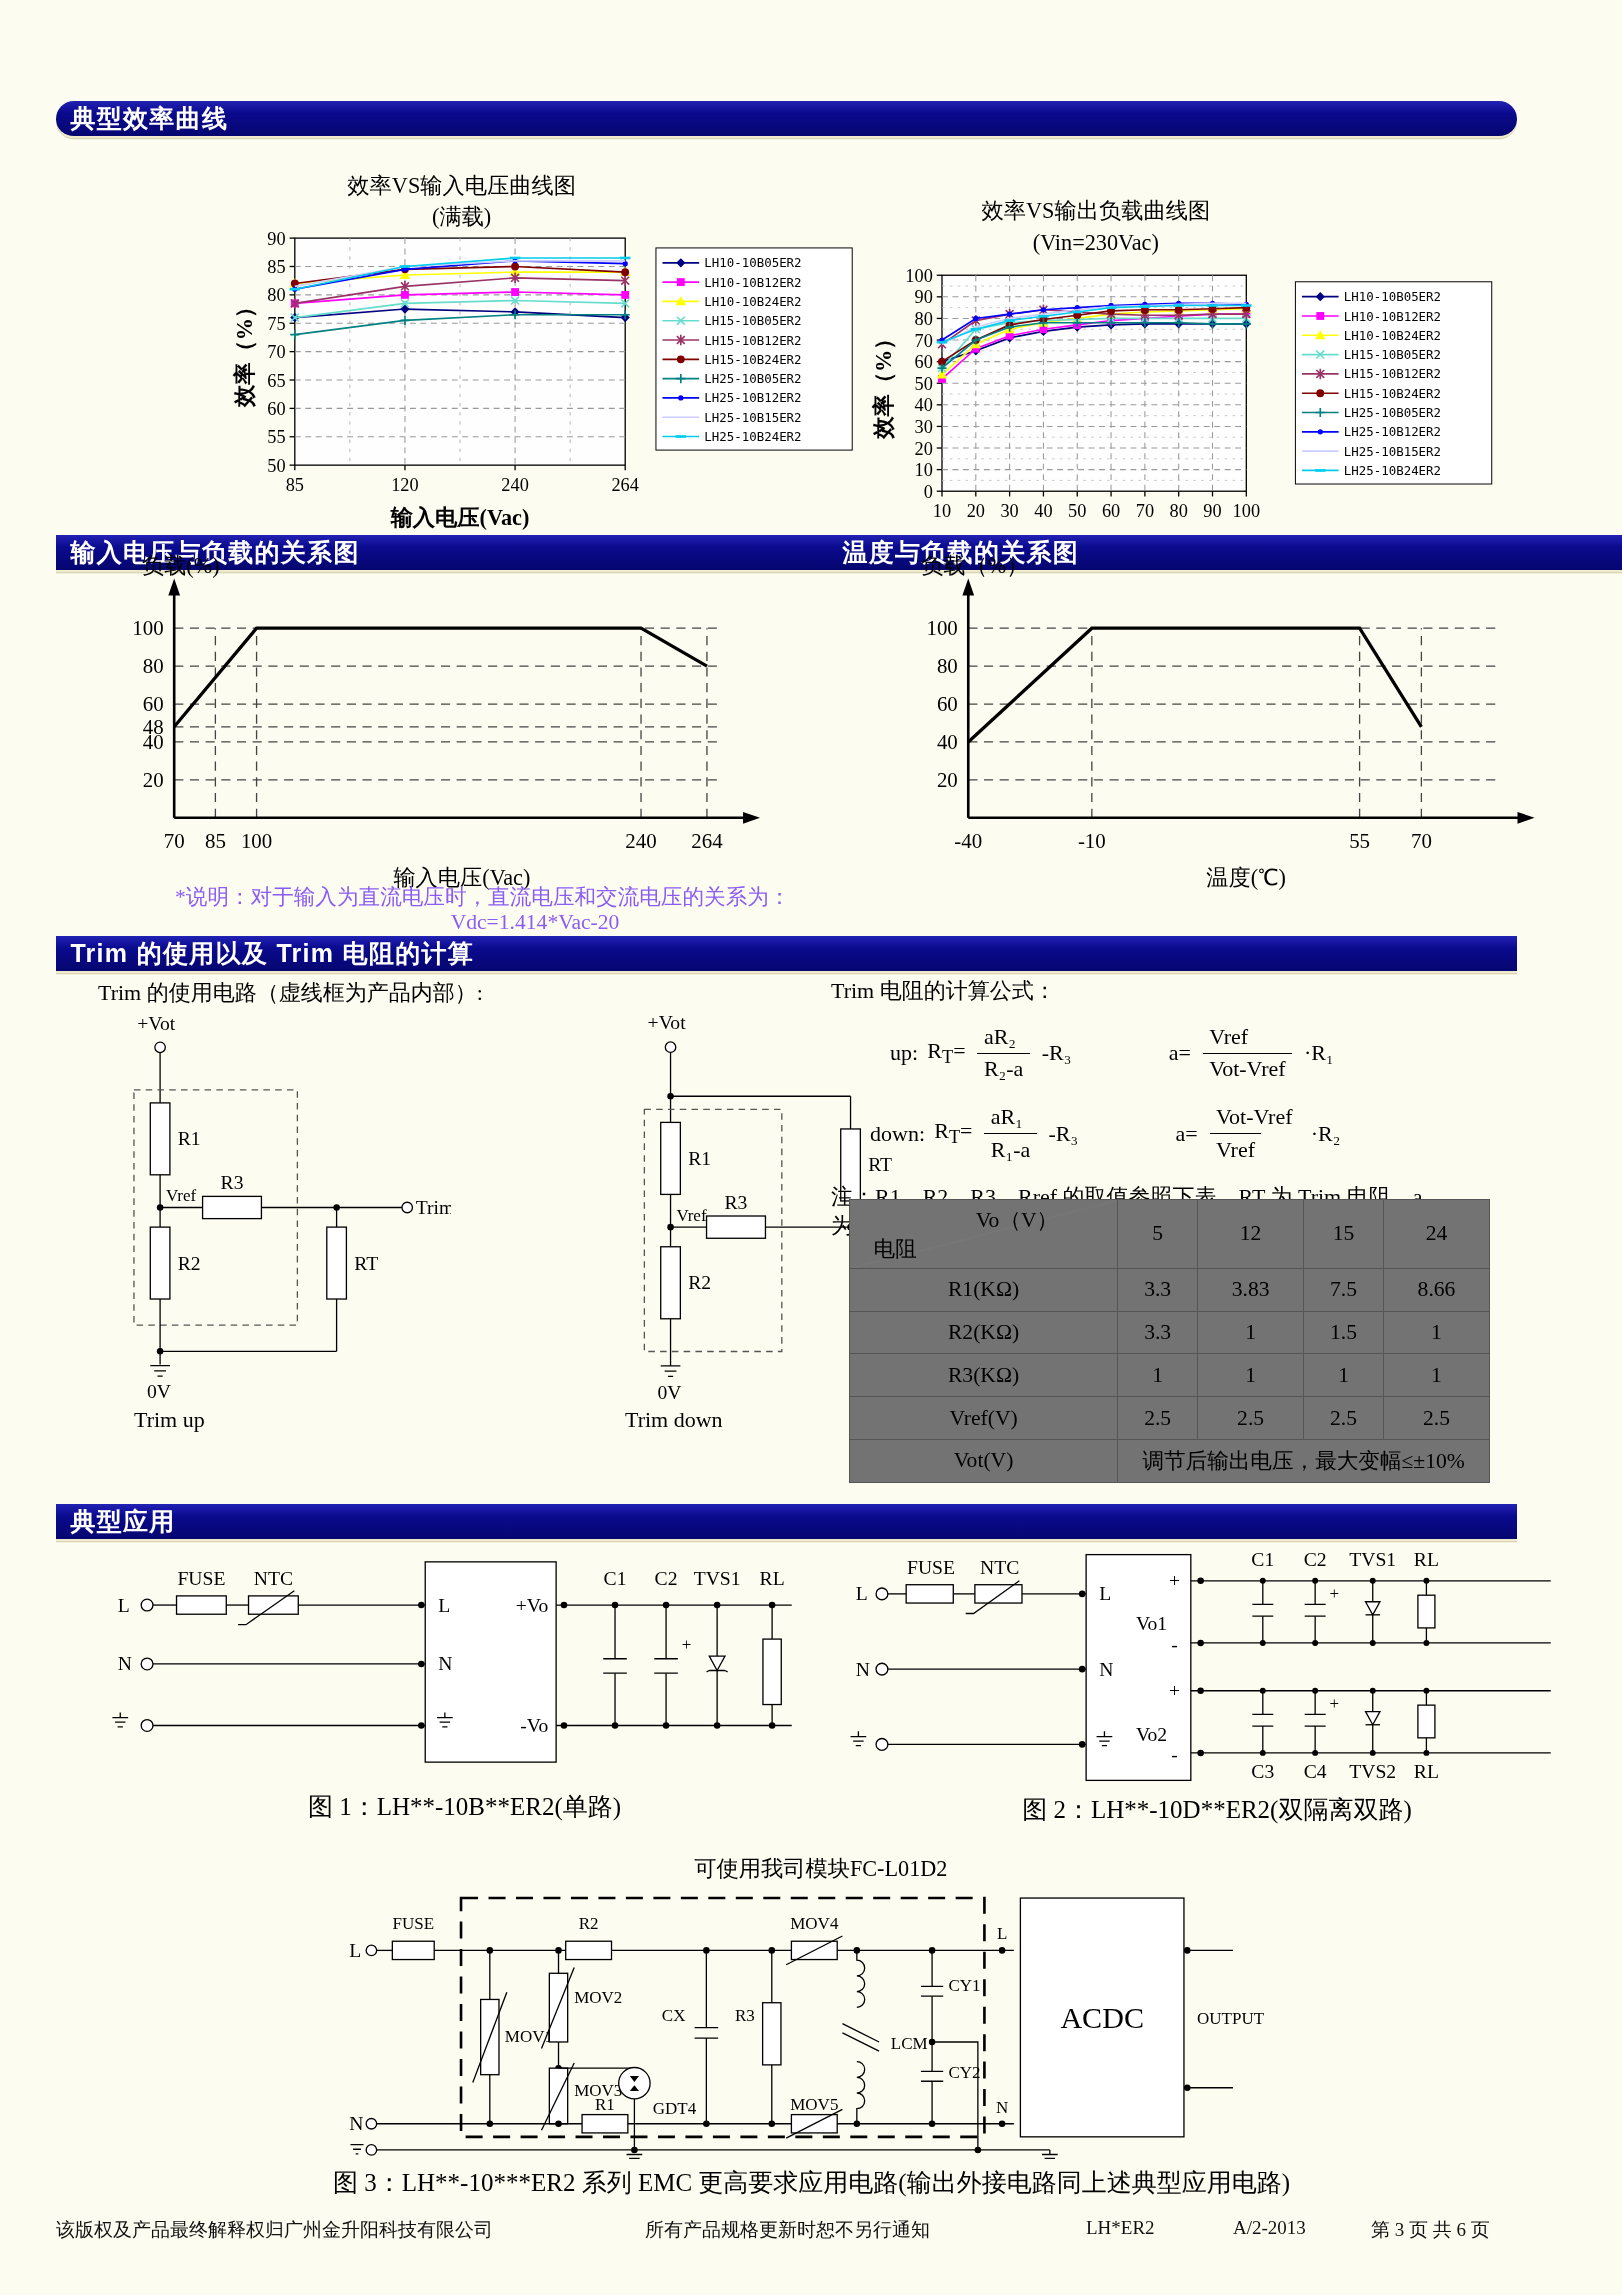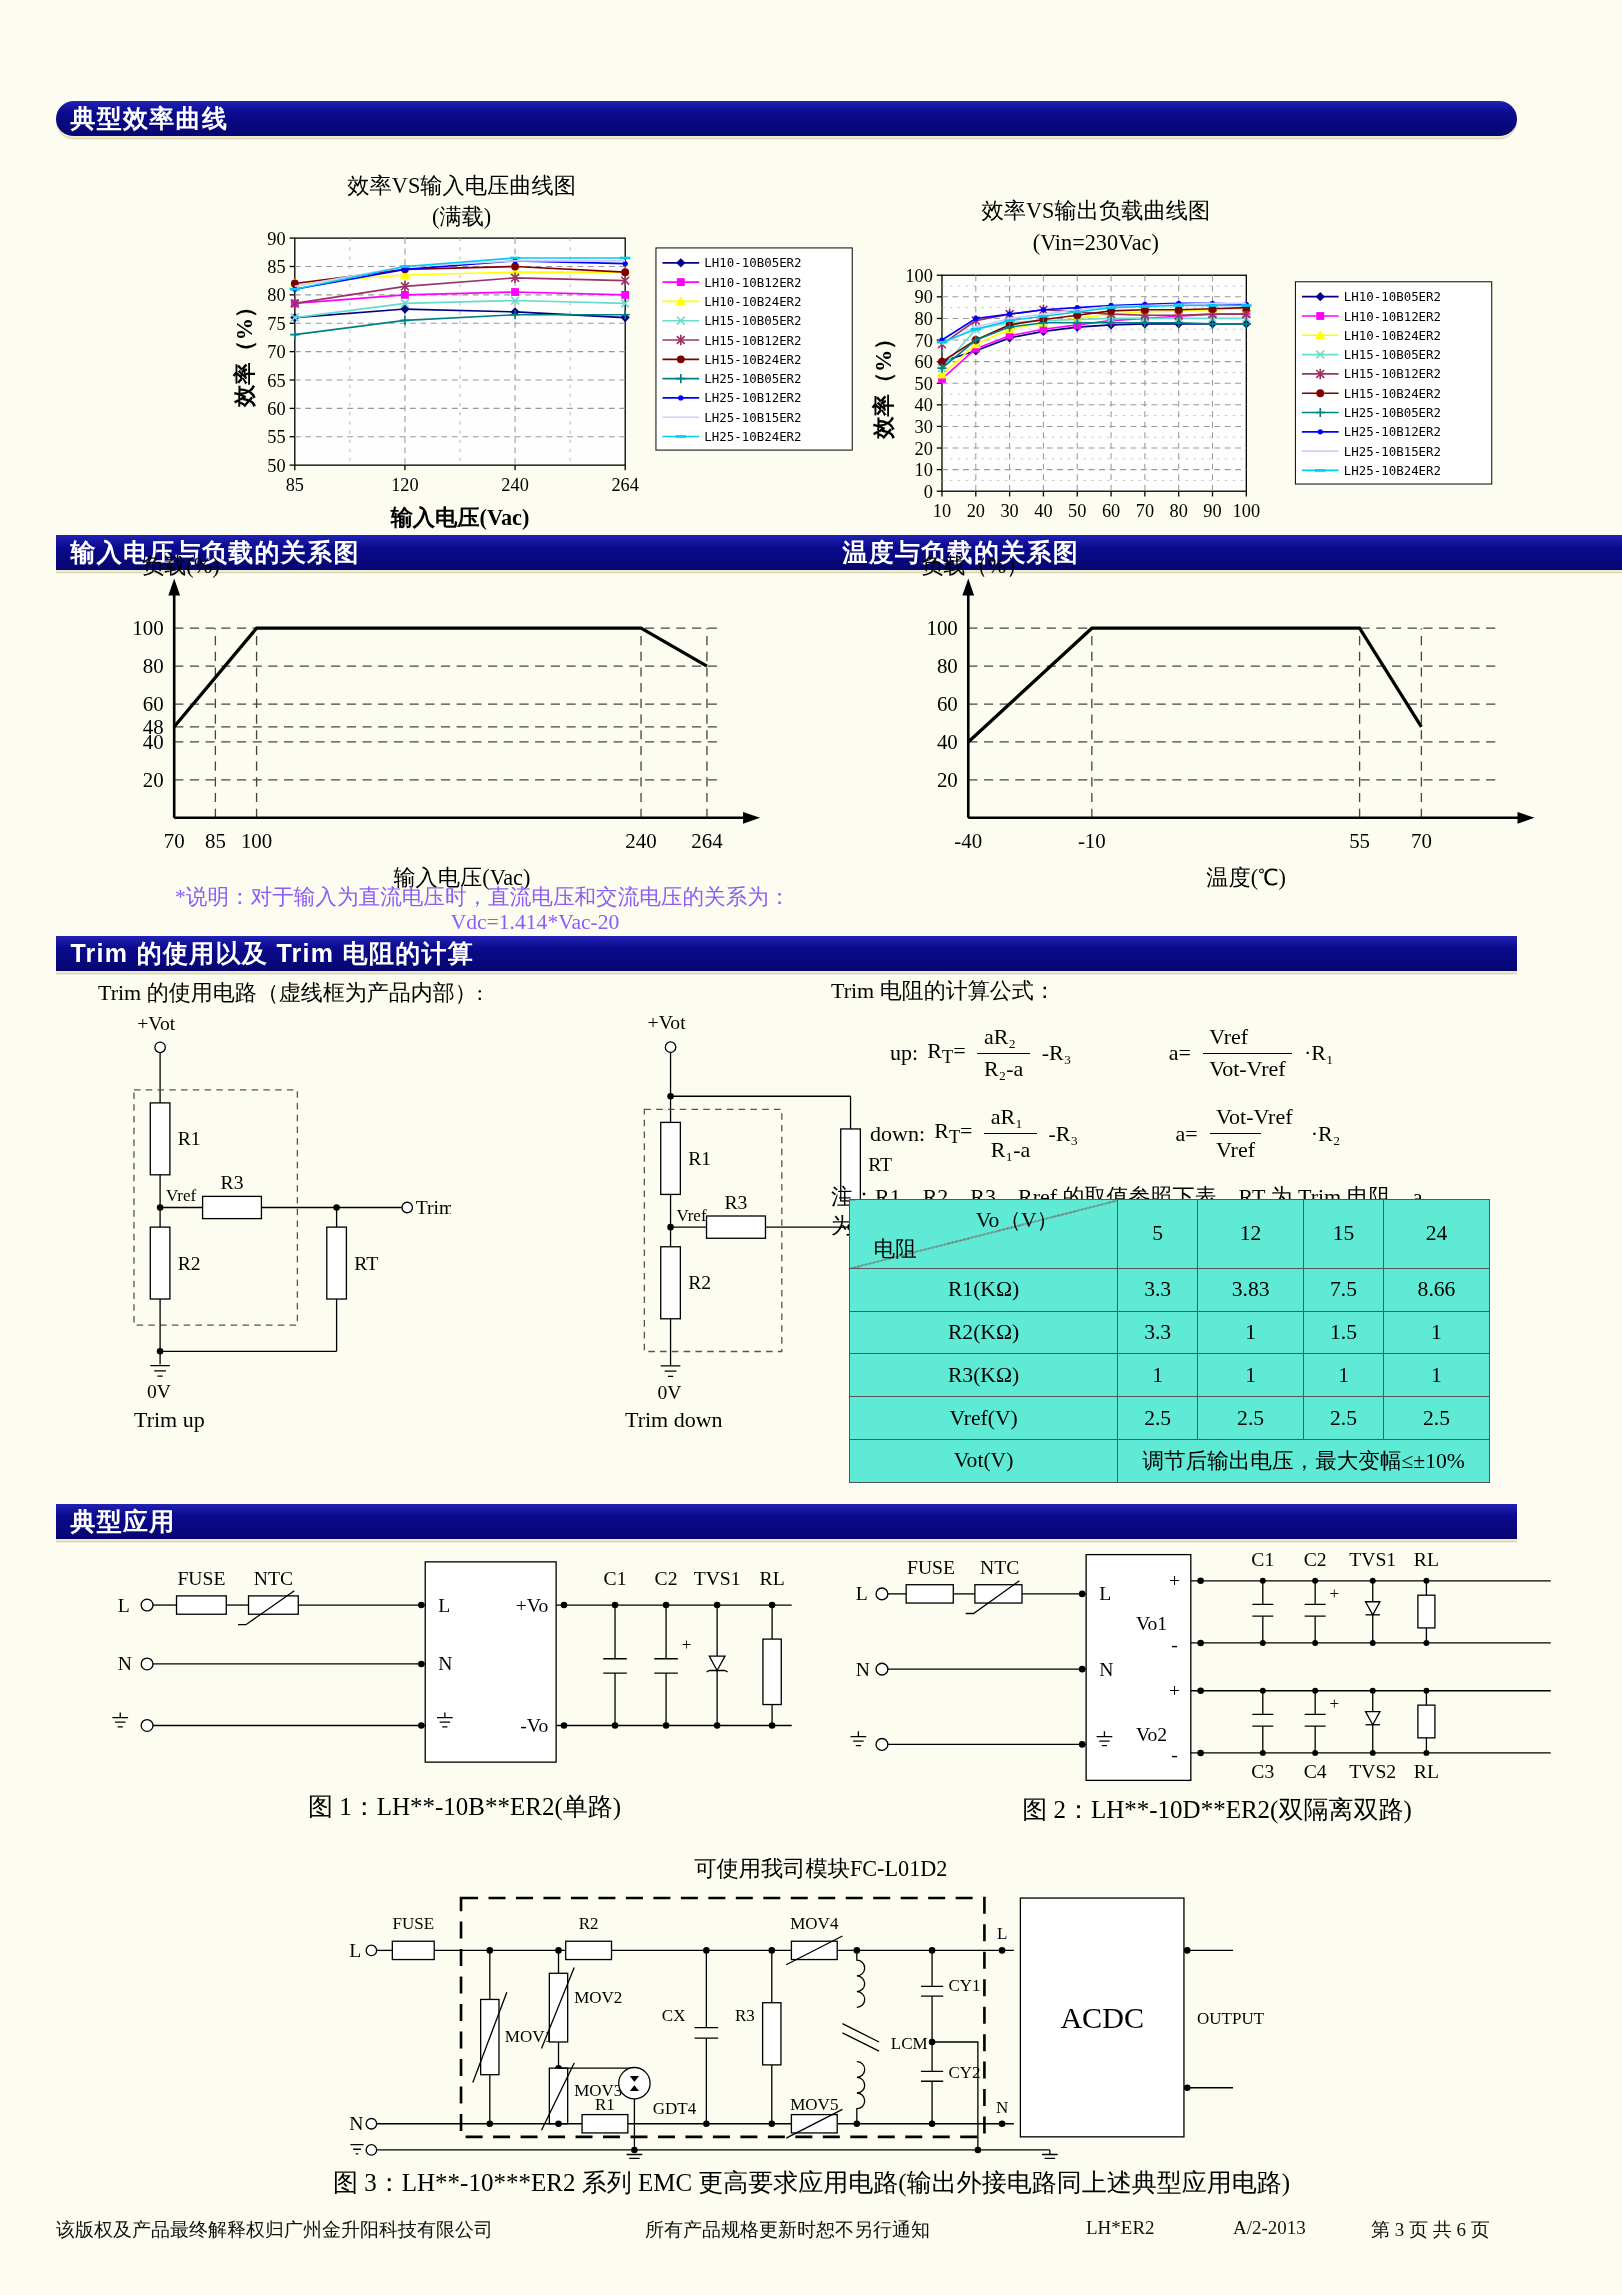--- a/index.html
+++ b/index.html
@@ -26,21 +26,21 @@
   .dashbox{fill:none;stroke:#000;stroke-width:4;stroke-dasharray:26 16;}
   .tdash{fill:none;stroke:#555;stroke-width:2;stroke-dasharray:10 8;}
   .subtitle{font:22px "Liberation Serif",serif;color:#000;}
   .notetxt{font:21.6px "Liberation Serif",serif;color:#8b5cf6;margin-left:8px;}
   .cap{font:25px "Liberation Serif",serif;color:#000;text-align:center;}
   .formula{font:22px "Liberation Serif",serif;color:#000;}
   .frow{display:flex;align-items:center;gap:9.2px;}
   .frac{display:inline-flex;flex-direction:column;align-items:flex-start;margin:0 2.6px;}
   .frac .num{padding:0 6.5px 2.6px 6.5px;}
   .frac .den{border-top:1.6px solid #000;padding:2.6px 6.5px 0 6.5px;}
-  table.trim{border-collapse:collapse;width:641px;background:#5eead4;}
+  table.trim{border-collapse:collapse;width:641px;background:#737373;}
   table.trim th,table.trim td{border:1.3px solid #555;font:21.6px "Liberation Serif",serif;text-align:center;padding:3.9px 2.6px;height:34px;}
   table.trim th{height:60px;}
   th.diag{position:relative;width:262px;
      background:linear-gradient(to bottom right,transparent 49.5%,#777 49.5%,#777 50.5%,transparent 50.5%);}
   th.diag .c-top{position:absolute;top:5.2px;right:59px;font-weight:normal;}
   th.diag .c-bot{position:absolute;bottom:5.2px;left:23.6px;font-weight:normal;}
   .footer span{font:19px "Liberation Serif",serif;color:#111;position:absolute;white-space:nowrap;}
 </style>
 </head>
 <body>

